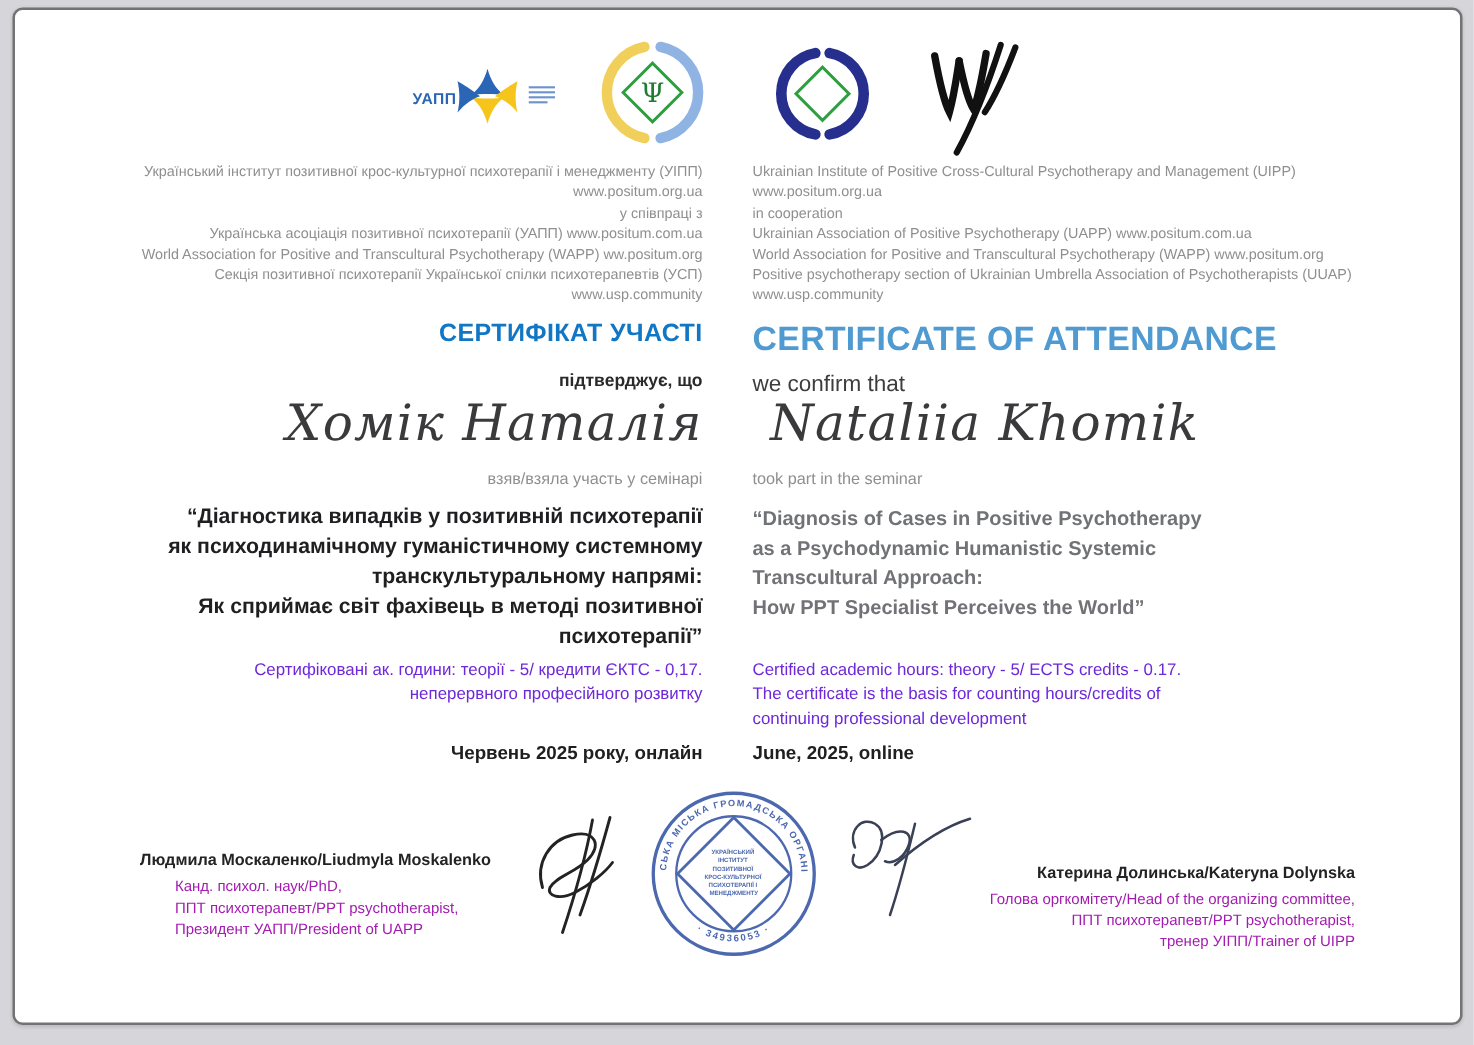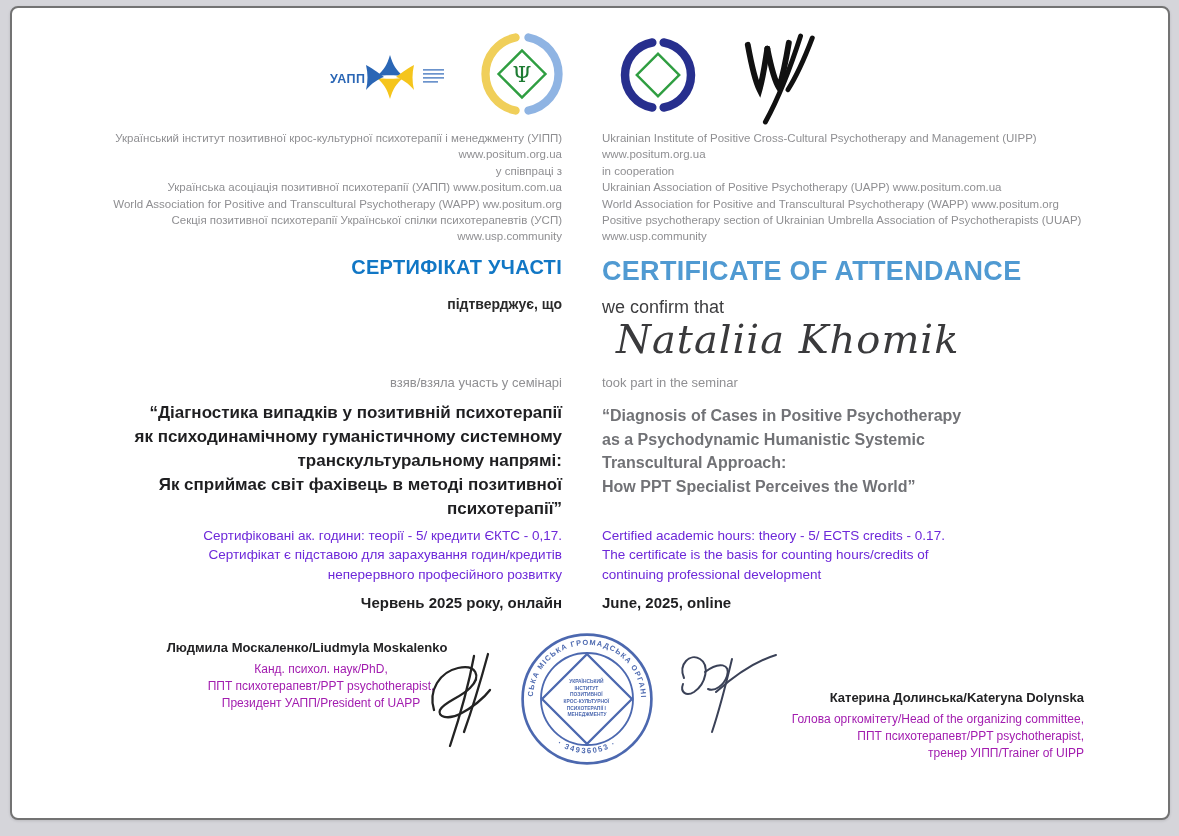--- a/index.html
+++ b/index.html
@@ -110,20 +110,21 @@
     <div class="hdr-line">Positive psychotherapy section of Ukrainian Umbrella Association of Psychotherapists (UUAP)</div>
     <div class="hdr-line">www.usp.community</div>
   </div>
 
   <div class="abs col-left title-ua" style="top:248px;">СЕРТИФІКАТ УЧАСТІ</div>
   <div class="abs col-right title-en" style="top:248px;">CERTIFICATE OF ATTENDANCE</div>
 
   <div class="abs col-left confirm-ua" style="top:288px;">підтверджує, що</div>
   <div class="abs col-right confirm-en" style="top:289px;">we confirm that</div>
 
+  <div class="abs col-left script-name" style="top:308px;">Хомік Наталія</div>
   <div class="abs col-right script-name" style="top:308px; padding-left:14px;">Nataliia Khomik</div>
 
   <div class="abs col-left participation" style="top:367px;">взяв/взяла участь у семінарі</div>
   <div class="abs col-right participation" style="top:367px;">took part in the seminar</div>
 
   <div class="abs col-left" style="top:393px;">
     <div class="sem-ua">“Діагностика випадків у позитивній психотерапії</div>
     <div class="sem-ua">як психодинамічному гуманістичному системному</div>
     <div class="sem-ua">транскультуральному напрямі:</div>
     <div class="sem-ua">Як сприймає світ фахівець в методі позитивної</div>
@@ -131,33 +132,32 @@
   </div>
   <div class="abs col-right" style="top:396px;">
     <div class="sem-en">“Diagnosis of Cases in Positive Psychotherapy</div>
     <div class="sem-en">as a Psychodynamic Humanistic Systemic</div>
     <div class="sem-en">Transcultural Approach:</div>
     <div class="sem-en">How PPT Specialist Perceives the World”</div>
   </div>
 
   <div class="abs col-left" style="top:518px;">
     <div class="credits">Сертифіковані ак. години: теорії - 5/ кредити ЄКТС - 0,17.</div>
-    <div class="credits">Сертифікат є підставою для зарахування годин/кредитів</div>
     <div class="credits">неперервного професійного розвитку</div>
   </div>
   <div class="abs col-right" style="top:518px;">
     <div class="credits">Certified academic hours: theory - 5/ ECTS credits - 0.17.</div>
     <div class="credits">The certificate is the basis for counting hours/credits of</div>
     <div class="credits">continuing professional development</div>
   </div>
 
   <div class="abs col-left date-line" style="top:586px;">Червень 2025 року, онлайн</div>
   <div class="abs col-right date-line" style="top:586px;">June, 2025, online</div>
 
-  <div class="abs" style="left:100px; top:632px; width:390px;text-align:center;">
+  <div class="abs" style="left:100px; top:672px; width:390px;">
     <div class="signer-name">Людмила Москаленко/Liudmyla Moskalenko</div>
     <div style="margin-top:6px;">
       <div class="signer-role">Канд. психол. наук/PhD,</div>
       <div class="signer-role">ППТ психотерапевт/PPT psychotherapist,</div>
       <div class="signer-role">Президент УАПП/President of UAPP</div>
     </div>
   </div>
 
   <div class="abs" style="left:408px; top:638px;">
     <svg width="100" height="108" viewBox="0 0 100 108">

